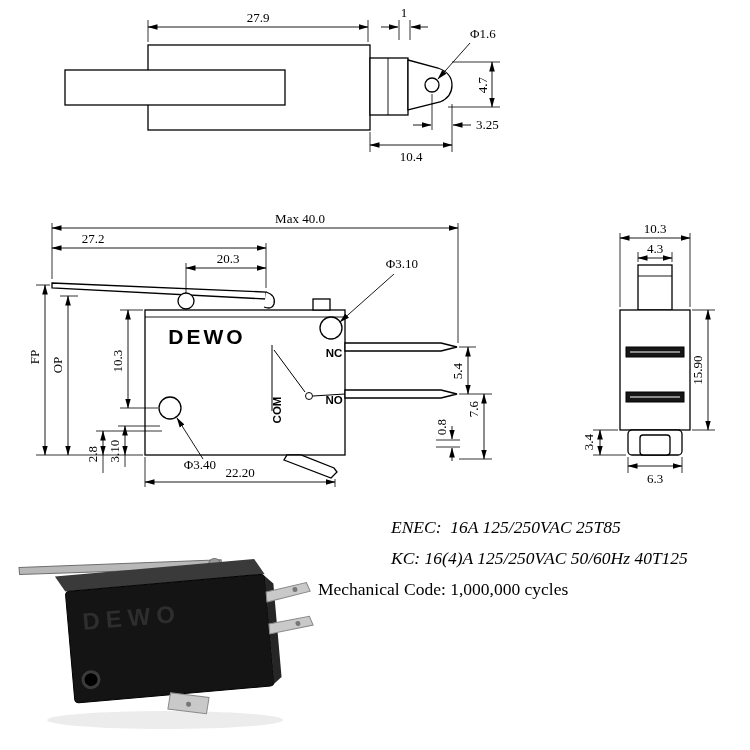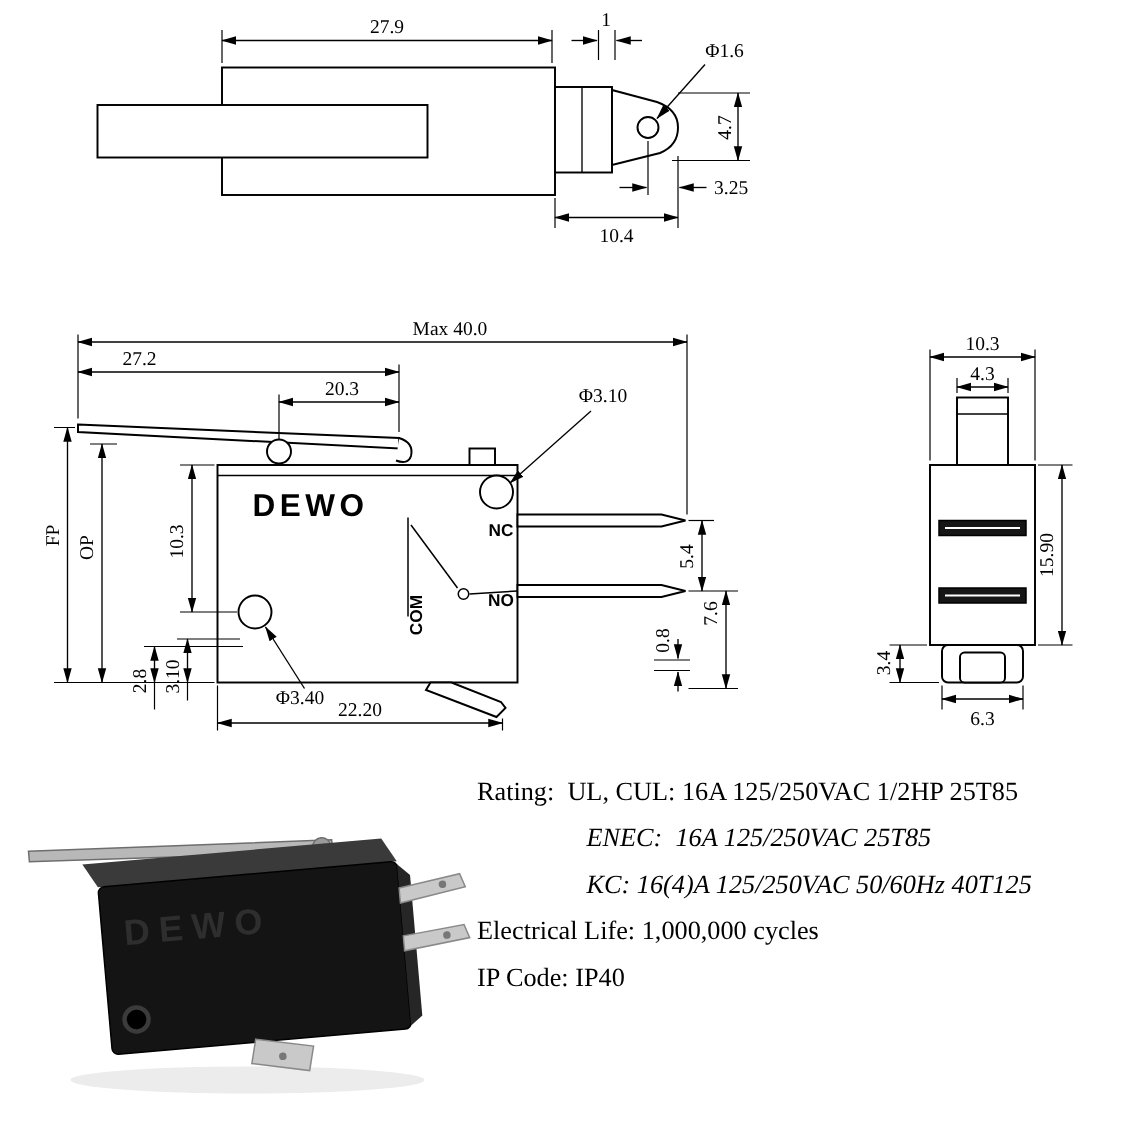--- a/index.html
+++ b/index.html
@@ -261,18 +261,16 @@
     <polygon points="254,96 295,90 298,99 254,106" fill="#c9c9c9" stroke="#898989"></polygon>
     <circle cx="283" cy="96" r="2.5" fill="#777"></circle>
     <polygon points="254,128 295,124 298,133 254,138" fill="#c9c9c9" stroke="#898989"></polygon>
     <circle cx="283" cy="130" r="2.5" fill="#777"></circle>
     <polygon points="150,188 188,196 184,212 146,204" fill="#c9c9c9" stroke="#898989"></polygon>
     <circle cx="167" cy="201" r="2.5" fill="#777"></circle>
   </g>
 </svg>
 
 <div class="specs">
-  <div class="spec-line">Rating:  UL, CUL: 16A 125/250VAC 1/2HP 25T85</div>
   <div class="spec-line indent">ENEC:  16A 125/250VAC 25T85</div>
   <div class="spec-line indent">KC: 16(4)A 125/250VAC 50/60Hz 40T125</div>
-  <div class="spec-line">Electrical Life: 1,000,000 cycles</div>
-  <div class="spec-line">IP Code: IP40</div>
+  <div class="spec-line">Mechanical Code: 1,000,000 cycles</div>
 </div>
 
 </body></html>

